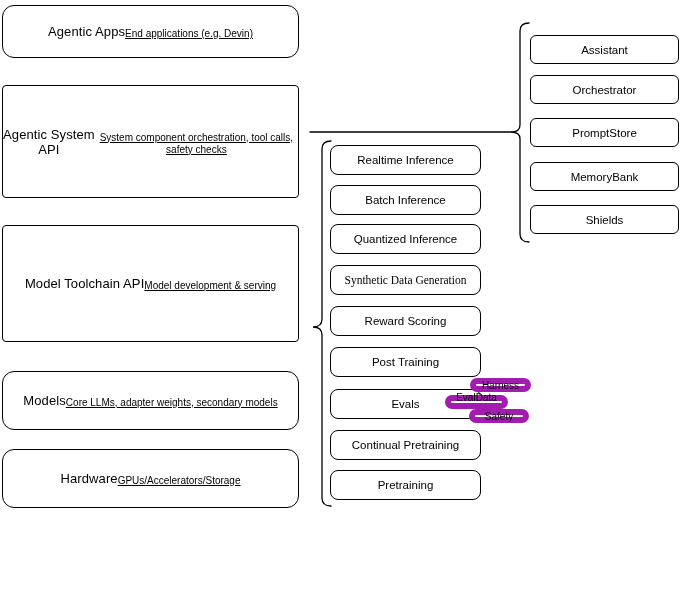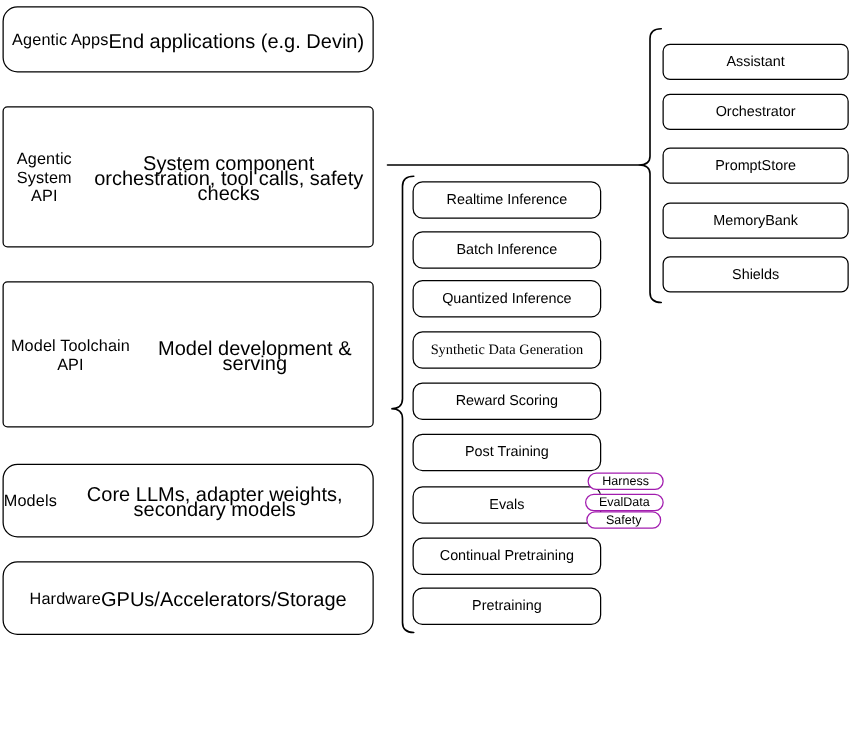--- a/index.html
+++ b/index.html
@@ -31,37 +31,37 @@
     display: flex;
     align-items: center;
     justify-content: center;
     text-align: center;
     z-index: 1;
   }
   .stack-box { left: 2px; width: 297px; }
   .r12 { border-radius: 12px; }
   .r24 { border-radius: 4px; }
   .box-title { font-size: 13px; line-height: 15px; letter-spacing: 0.1px; }
-  .box-subtitle { font-size: 16px; line-height: 12px; margin-top: 4px; }
+  .box-subtitle { font-size: 10px; line-height: 12px; margin-top: 4px; text-decoration: underline; }
   .mid-box {
     left: 330px; width: 151px; height: 30px;
     border-radius: 8px;
     font-size: 11.5px;
     z-index: 1;
   }
   .right-box {
     left: 530px; width: 149px; height: 29px;
     border-radius: 6px;
     font-size: 11.5px;
     z-index: 1;
   }
   .pill {
     position: absolute;
     background: #ffffff;
-    border: 1px solid #a21caf;
+    border: 6px solid #a21caf;
     box-sizing: border-box;
     border-radius: 8px;
     font-size: 10px;
     display: flex;
     align-items: center;
     justify-content: center;
     z-index: 3;
   }
 </style>
 </head>
@@ -128,21 +128,21 @@
   <div class="box mid-box" style="top:430px;">
     <span>Continual Pretraining</span>
   </div>
   <div class="box mid-box" style="top:470px;">
     <span>Pretraining</span>
   </div>
 
   <div class="pill" style="left:470px;top:378px;width:61px;height:14px;">
     <span>Harness</span>
   </div>
-  <div class="pill" style="left:468px;top:395px;width:63px;height:14px;">
+  <div class="pill" style="left:445px;top:395px;width:63px;height:14px;align-items:flex-end;">
     <span>EvalData</span>
   </div>
   <div class="pill" style="left:469px;top:409px;width:60px;height:14px;">
     <span>Safety</span>
   </div>
 
   <div class="box right-box" style="top:35px;">
     <span>Assistant</span>
   </div>
   <div class="box right-box" style="top:75px;">

